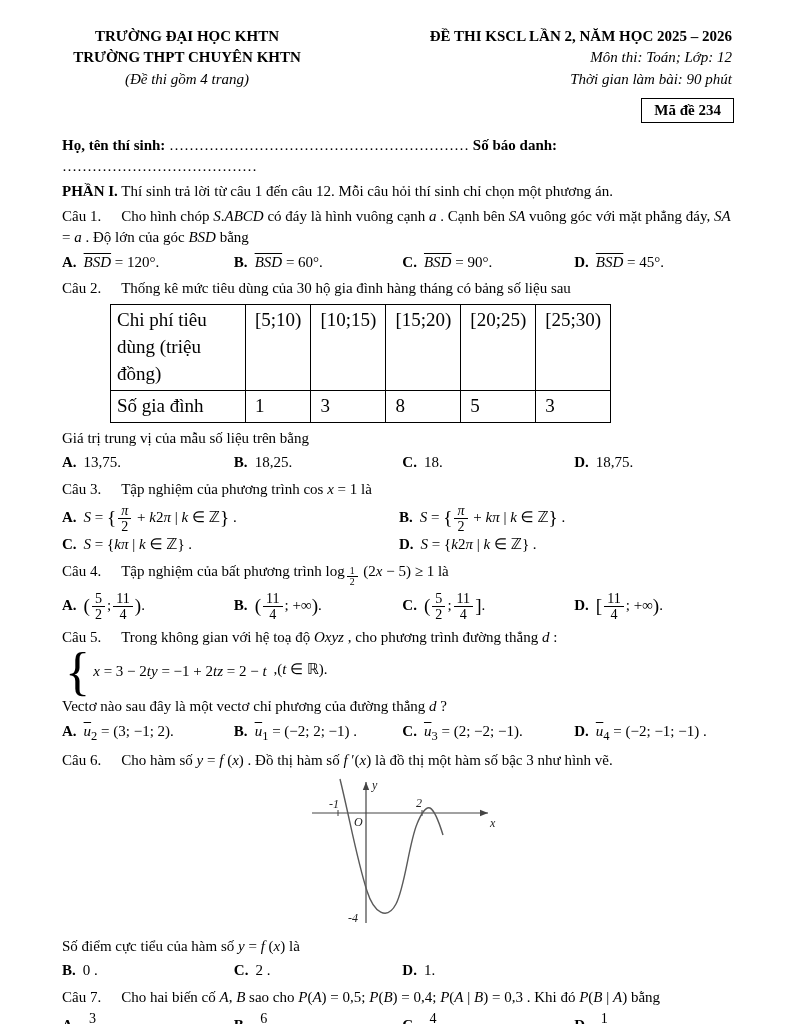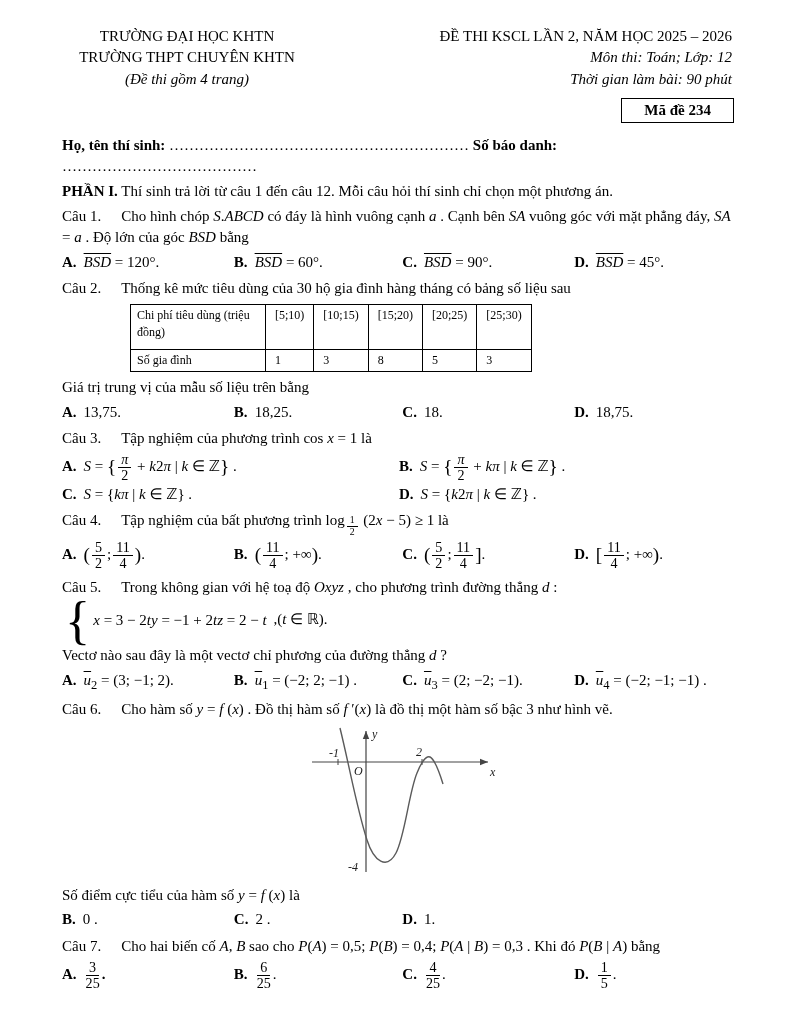--- a/index.html
+++ b/index.html
@@ -3,28 +3,28 @@
 <meta charset="utf-8">
 <style>
   html,body{margin:0;padding:0;background:#fff;}
   body{
     width:792px;min-height:1024px;box-sizing:border-box;
     padding:26px 56px 16px 62px;
     color:#000;
     font-family:"Liberation Serif",serif;
     font-size:15px;line-height:1.42;
   }
-  .b{font-weight:normal}
+  .b{font-weight:bold}
   .i{font-style:italic}
   
   .header{display:flex;justify-content:space-between;align-items:flex-start}
   .header-left{text-align:center;width:250px}
   .header-right{text-align:right;width:340px;margin-right:4px}
   .code-row{text-align:right;margin:8px 2px 12px 0}
-  .code-box{display:inline-block;border:1.6px solid #000;padding:1px 22px;font-weight:bold}
+  .code-box{display:inline-block;border:1.6px solid #000;padding:1px 12px;font-weight:bold}
   p{margin:3px 0}
   .student-line{margin:4px 0 3px}
   
   .question{margin:4px 0 2px}
   .qtext{margin:3px 0}
   .qlabel{font-weight:normal;margin-right:20px}
   .opts{display:grid;margin:3px 0 5px}
   .opts-4{grid-template-columns:25.5% 25% 25.5% 24%}
   .opts-2{grid-template-columns:50% 50%}
   .opt{padding-right:12px}
@@ -35,21 +35,21 @@
         line-height:1.08;font-size:0.94em;margin:0 2px;text-align:center}
   .frac .num{border-bottom:1px solid #000;padding:0 3px;display:block}
   .frac span{display:block}
   .fs{font-size:0.78em}
   .big{font-size:1.28em;vertical-align:-0.1em}
   .cases{display:inline-flex;align-items:center;vertical-align:middle;margin:0 3px}
   .cbrace{font-size:3.5em;font-weight:400;line-height:0.85;margin-right:3px}
   .crows{display:inline-flex;text-align:left;line-height:1.35}
   .crows span{display:block}
   
-  .stat-table{border-collapse:collapse;margin:5px 0 5px 68px;font-size:12px}
+  .stat-table{border-collapse:collapse;margin:5px 0 5px 48px;font-size:19px}
   .stat-table td{border:1px solid #000;padding:2px 9px;vertical-align:top}
   .stat-table td:first-child{width:122px;padding:2px 6px}
   .stat-table tr:first-child td{height:40px}
   
   .graph-wrap{text-align:center;margin:2px 0 2px 0}
   .axis{stroke:#444;stroke-width:1.2}
   .tick{stroke:#444;stroke-width:1}
   .curve{fill:none;stroke:#5a5a5a;stroke-width:1.4}
   .glabel{font-family:"Liberation Serif",serif;font-size:12px;font-style:italic;fill:#222}
 </style>

